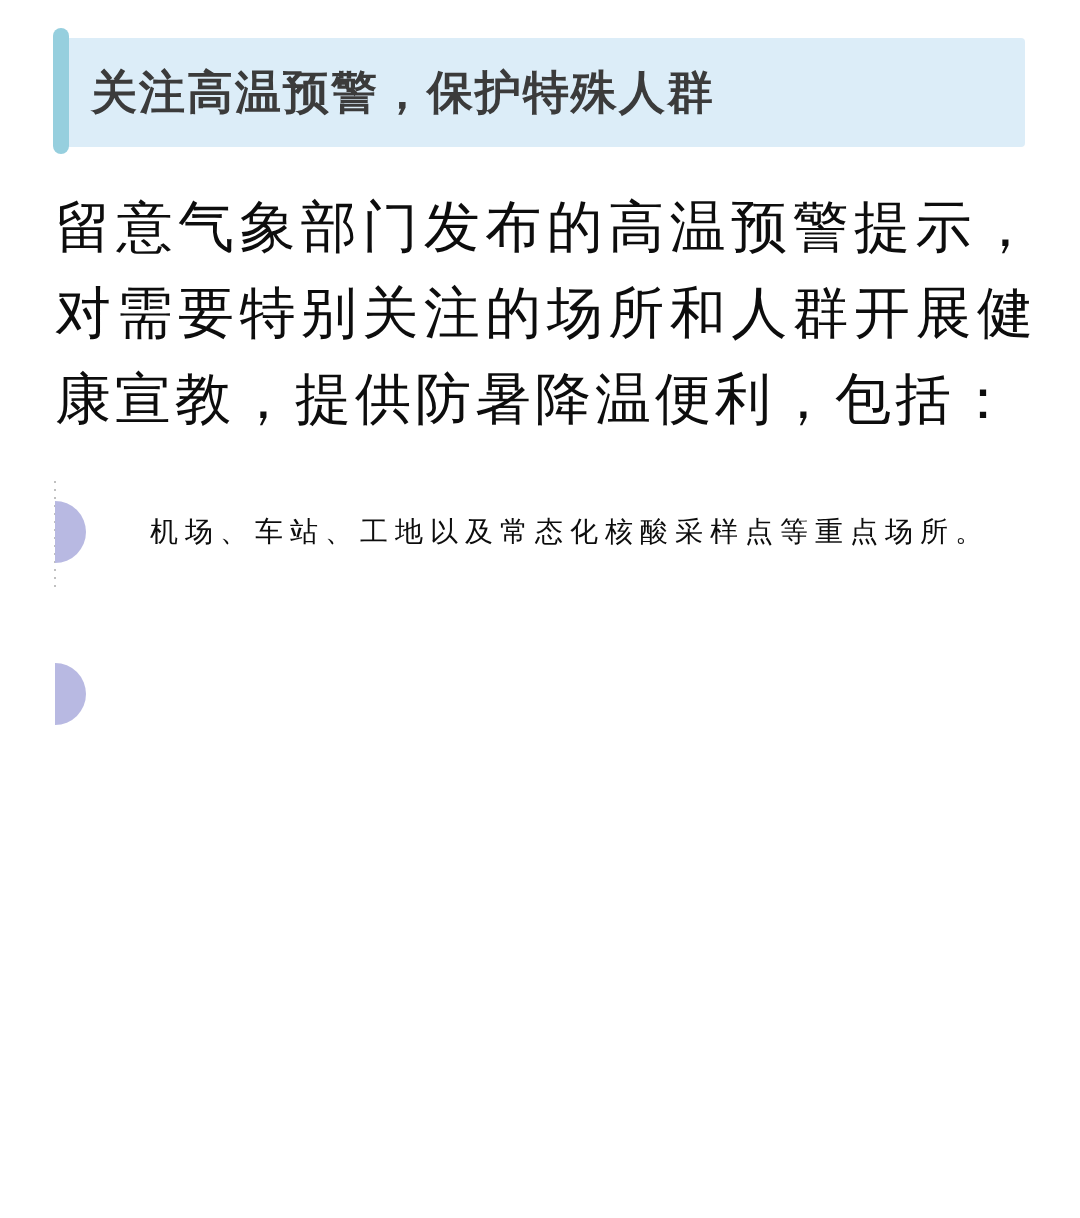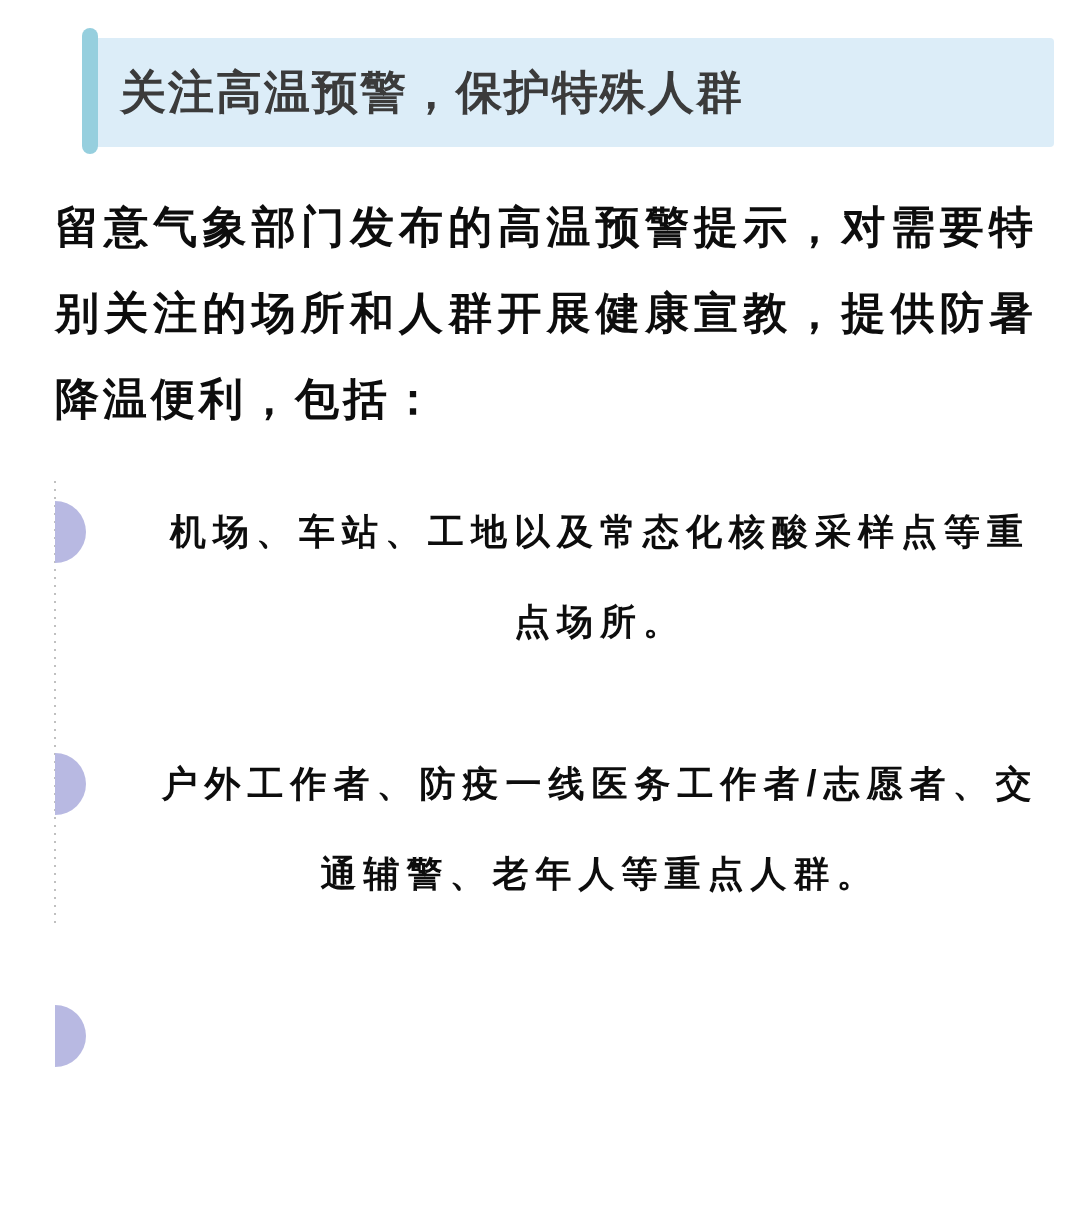--- a/index.html
+++ b/index.html
@@ -21,21 +21,21 @@
     position: relative;
     width: 1080px;
     height: 1218px;
     background: var(--page-bg);
     overflow: hidden;
   }
 
   
   .section-header {
     position: relative;
-    margin: 38px 0 0 82px;
+    margin: 38px 0 0 53px;
     width: 972px;
   }
   .accent-bar {
     position: absolute;
     left: 0;
     top: -10px;
     width: 16px;
     height: 126px;
     background: var(--accent-teal);
     border-radius: 8px;
@@ -56,22 +56,22 @@
     font-weight: 700;
     color: var(--title-color);
     letter-spacing: 2px;
     white-space: nowrap;
   }
 
   
   .intro-paragraph {
     margin: 37px 0 0 55px;
     width: 982px;
-    font-size: 44px;
-    font-weight: 700;
+    font-size: 56px;
+    font-weight: 400;
     line-height: 86px;
     letter-spacing: 4px;
     color: var(--text-color);
     text-align: justify;
     text-justify: inter-ideograph;
   }
 
   
   .bullet-list {
     position: relative;
@@ -86,27 +86,26 @@
     background: repeating-linear-gradient(
       to bottom,
       var(--dot-color) 0 2px,
       transparent 2px 8px
     );
   }
   .list-item {
     position: relative;
     padding-left: 95px;
     width: 995px; 
-    font-size: 36px;
-    font-weight: 700;
+    font-size: 28px;
+    font-weight: 400;
     line-height: 90px;
     letter-spacing: 7px;
     color: var(--text-color);
     margin-bottom: 72px;
-    text-align: center;
   }
   .list-item:last-child { margin-bottom: 0; }
   .bullet-icon {
     position: absolute;
     left: 0;
     top: 14px;
     width: 31px;
     height: 62px;
     background: var(--bullet-color);
     border-radius: 0 9999px 9999px 0;
@@ -127,23 +126,19 @@
   <p class="intro-paragraph">留意气象部门发布的高温预警提示，对需要特别关注的场所和人群开展健康宣教，提供防暑降温便利，包括：</p>
 
   <div class="bullet-list">
     <div class="dotted-guideline"></div>
 
     <div class="list-item">
       <span class="bullet-icon"></span>
       <span>机场、车站、工地以及常态化核酸采样点等重点场所。</span>
     </div>
 
-    <div class="list-item">
-      <span class="bullet-icon"></span>
-      <span>户外工作者、防疫一线医务工作者/志愿者、交通辅警、老年人等重点人群。</span>
-    </div>
 
     <div class="list-item">
       <span class="bullet-icon"></span>
     </div>
   </div>
 
 </div>
 
 </body></html>

